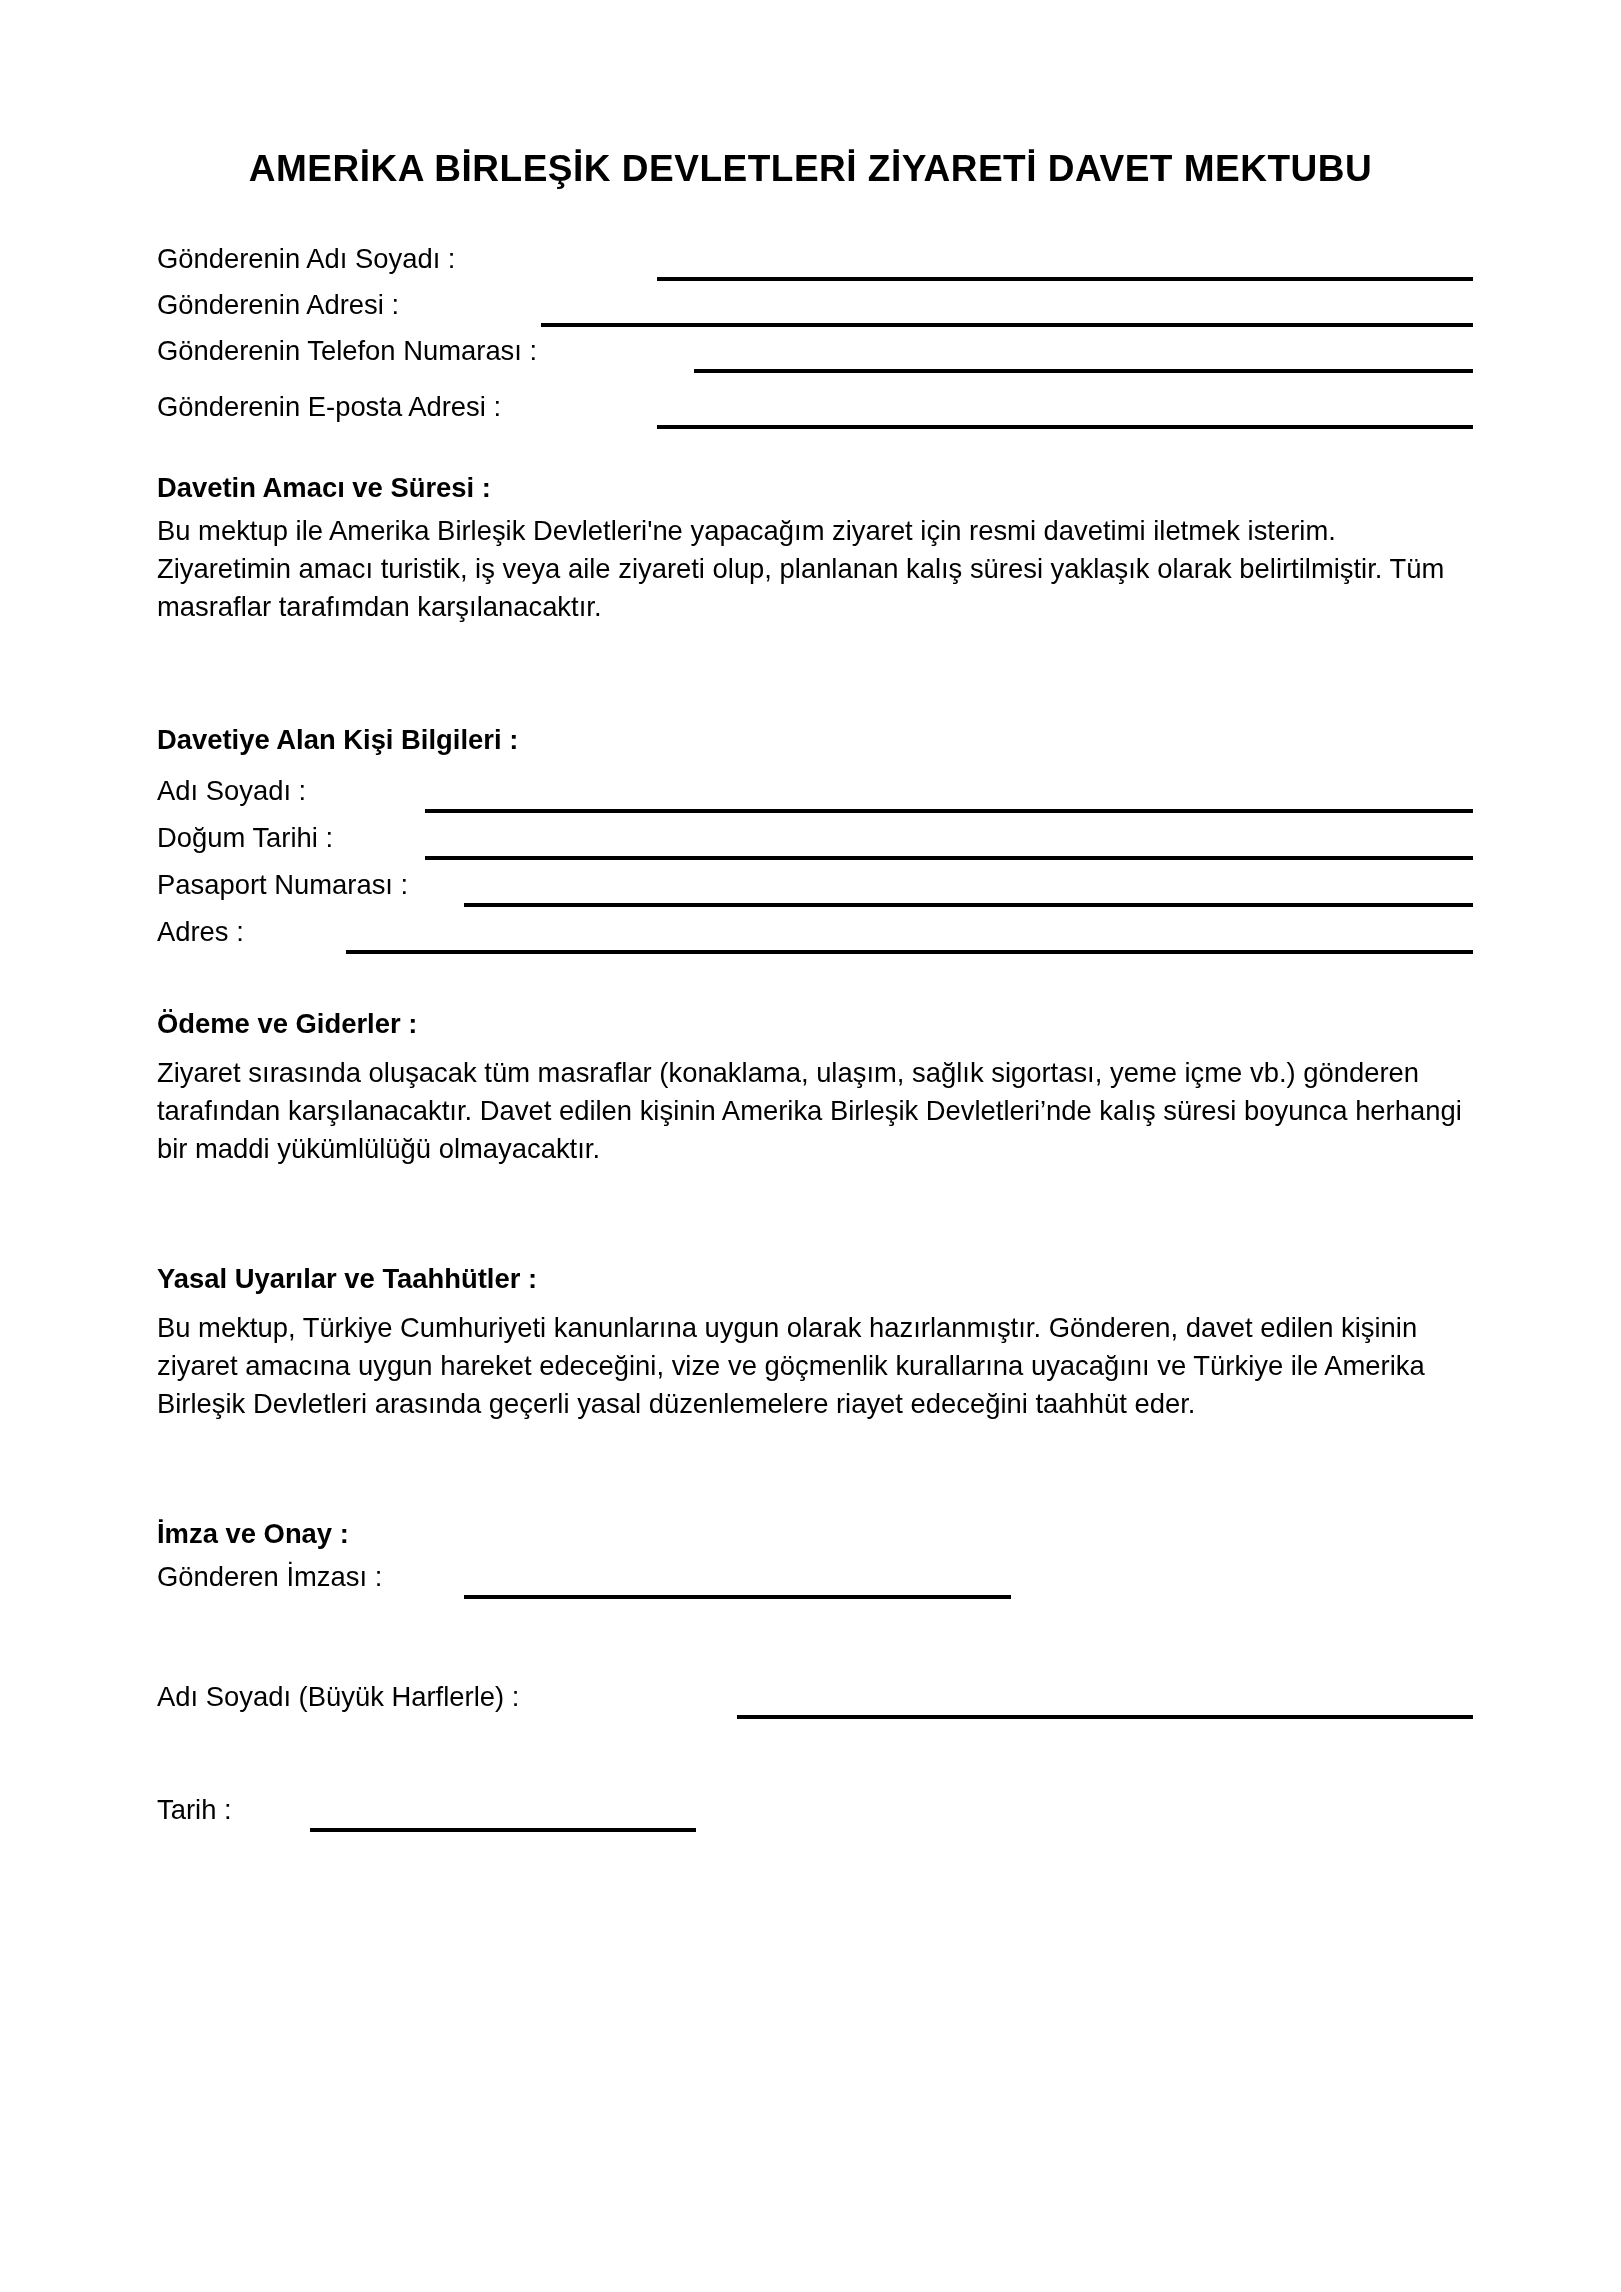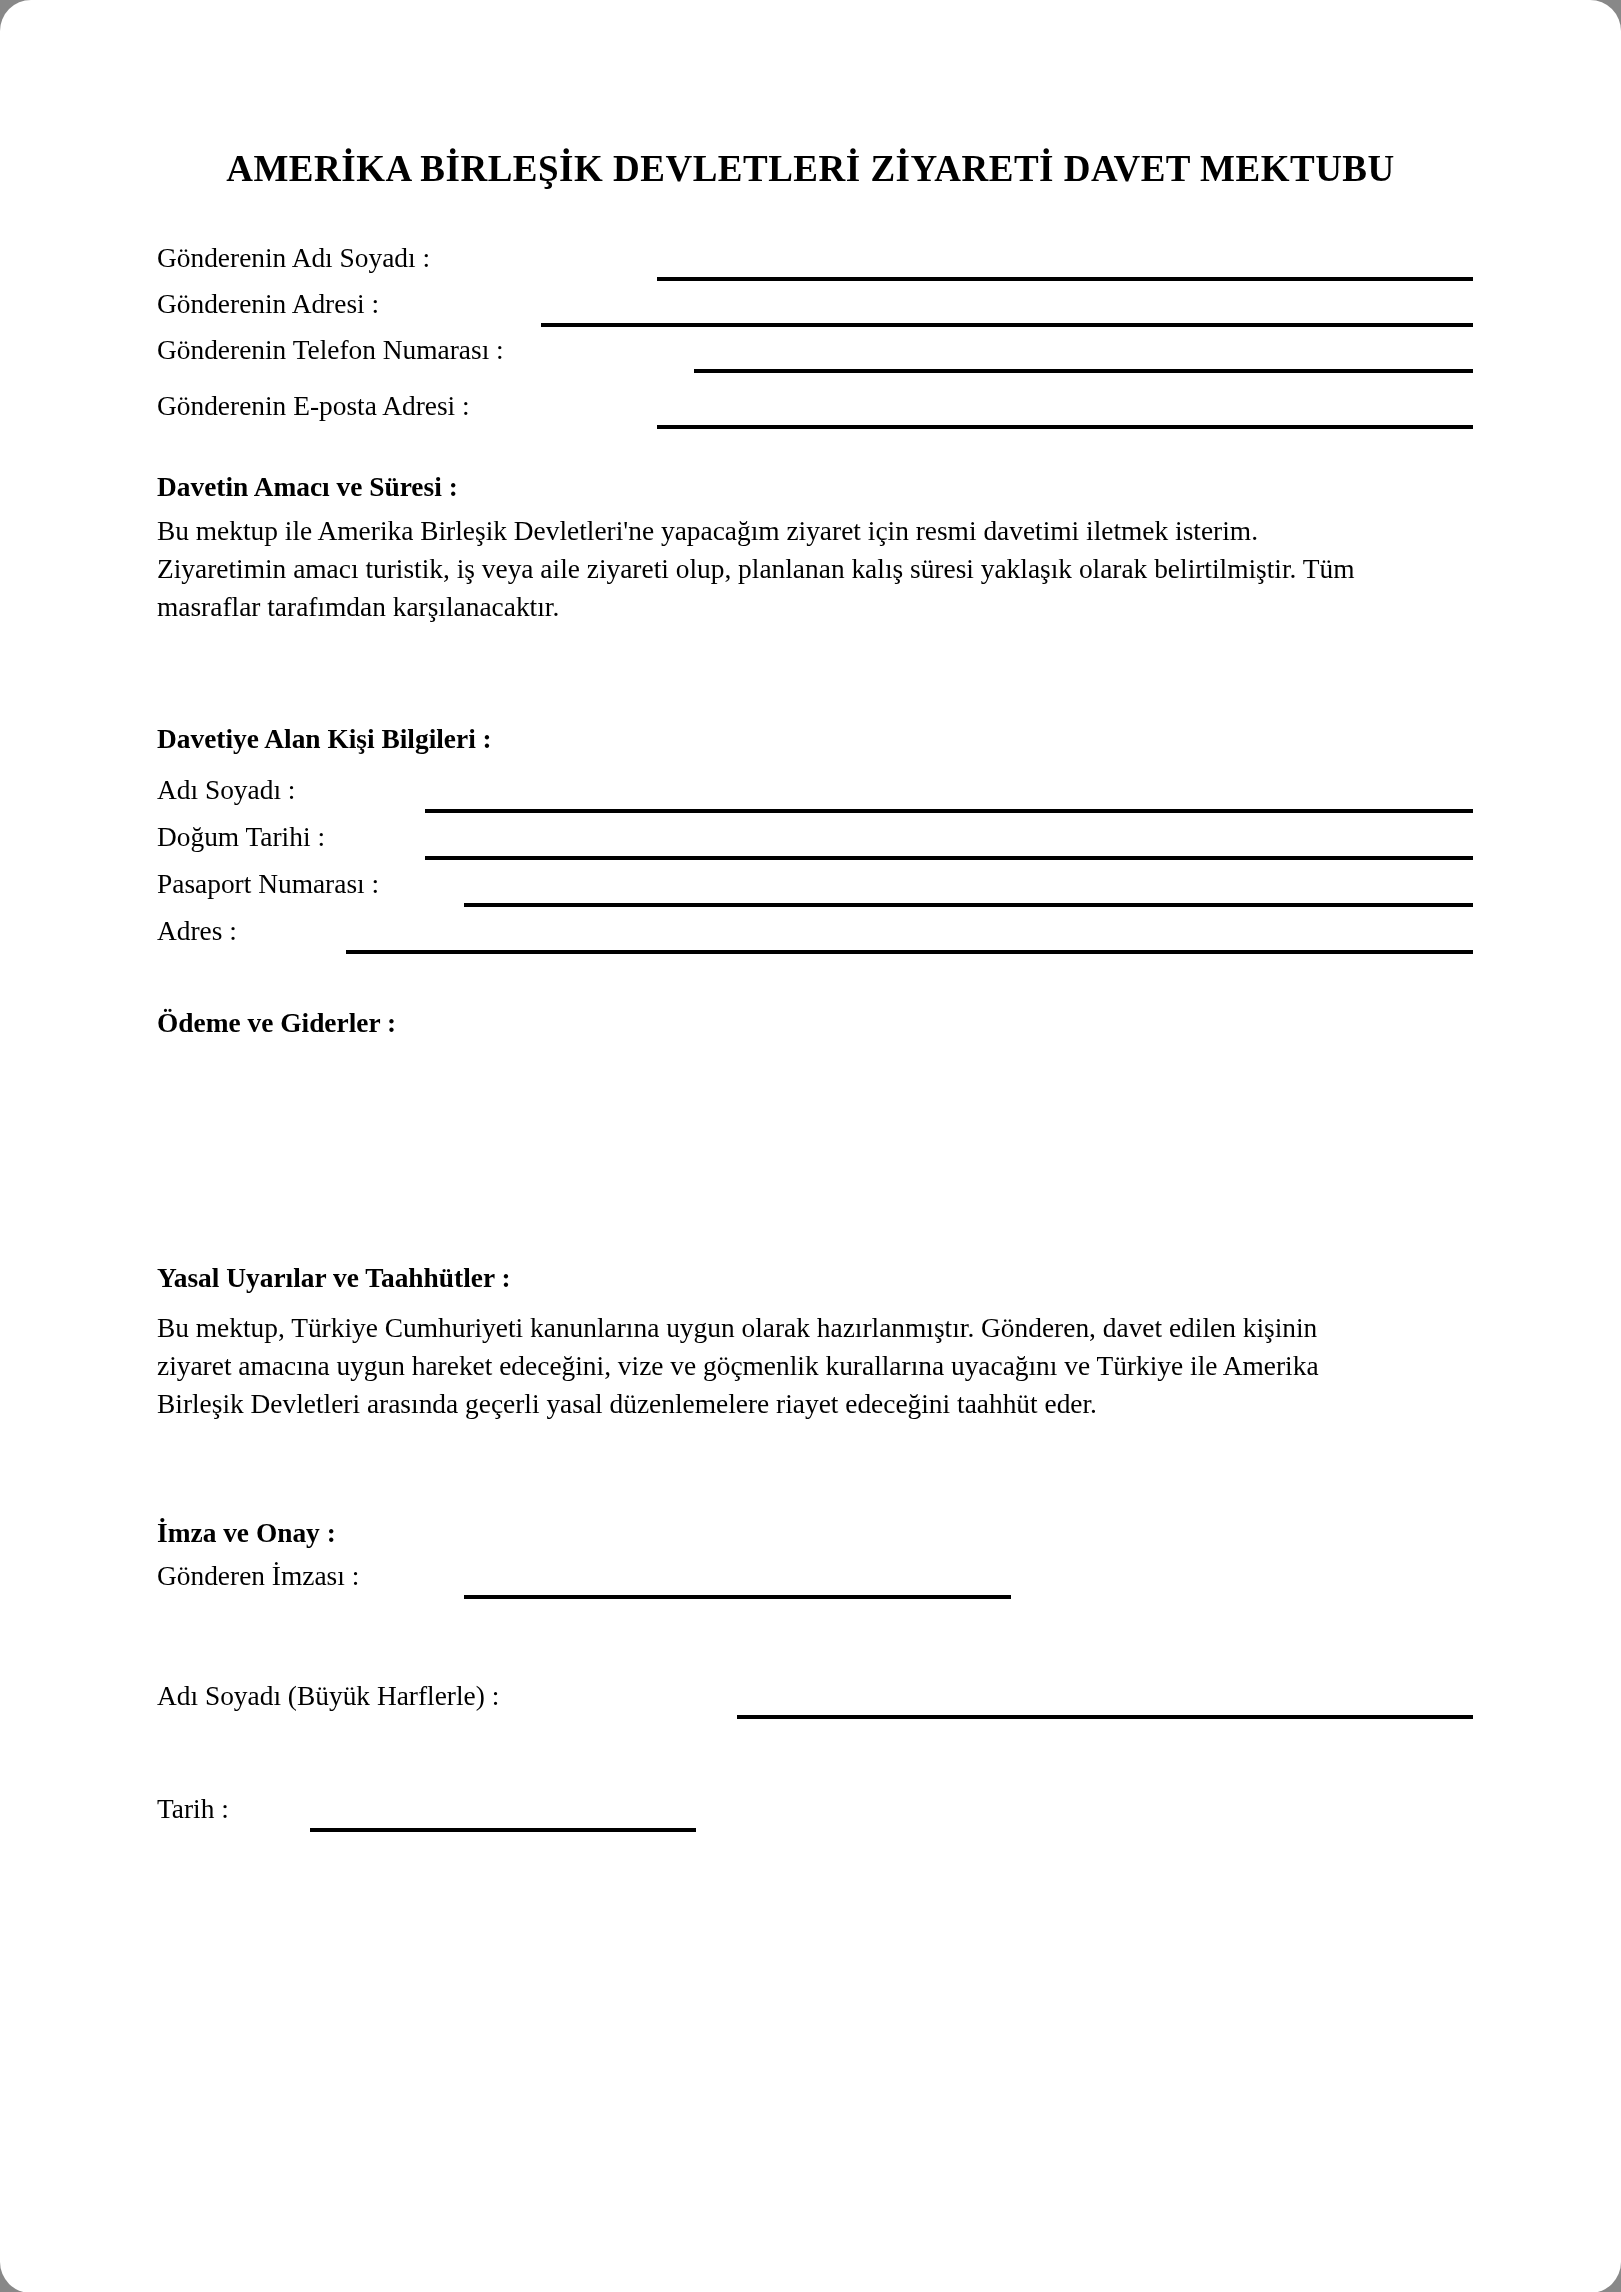--- a/index.html
+++ b/index.html
@@ -4,23 +4,22 @@
 <title>Davet Mektubu</title>
 <style>
   html, body { margin: 0; padding: 0; background: #888; }
   .page {
     position: relative;
     width: 1621px;
     height: 2293px;
     margin: 0 auto;
     background: #ffffff;
     color: #000000;
-    font-family: Liberation Serif, serif;
+    font-family: Liberation Sans, sans-serif;
     overflow: hidden;
-    border-radius: 31px;
   }
   .doc-title {
     position: absolute;
     top: 122px;
     left: 0;
     width: 100%;
     text-align: center;
     font-size: 37px;
     font-weight: bold;
     line-height: 43px;
@@ -103,20 +102,23 @@
   <div class="row" style="top:863px">
     <span class="label">Pasaport Numarası :</span>
     <div class="fill-line" style="left:307px; right:0"></div>
   </div>
   <div class="row" style="top:910px">
     <span class="label">Adres :</span>
     <div class="fill-line" style="left:189px; right:0"></div>
   </div>
 
   <div class="heading" style="top:1004px">Ödeme ve Giderler :</div>
+  <div class="paragraph" style="top:1054px">Ziyaret sırasında oluşacak tüm masraflar (konaklama, ulaşım, sağlık sigortası, yeme içme vb.) gönderen
+tarafından karşılanacaktır. Davet edilen kişinin Amerika Birleşik Devletleri’nde kalış süresi boyunca herhangi
+bir maddi yükümlülüğü olmayacaktır.</div>
 
   <div class="heading" style="top:1259px">Yasal Uyarılar ve Taahhütler :</div>
   <div class="paragraph" style="top:1309px">Bu mektup, Türkiye Cumhuriyeti kanunlarına uygun olarak hazırlanmıştır. Gönderen, davet edilen kişinin
 ziyaret amacına uygun hareket edeceğini, vize ve göçmenlik kurallarına uyacağını ve Türkiye ile Amerika
 Birleşik Devletleri arasında geçerli yasal düzenlemelere riayet edeceğini taahhüt eder.</div>
 
   <div class="heading" style="top:1514px">İmza ve Onay :</div>
   <div class="row" style="top:1555px">
     <span class="label">Gönderen İmzası :</span>
     <div class="fill-line" style="left:307px; width:547px"></div>

